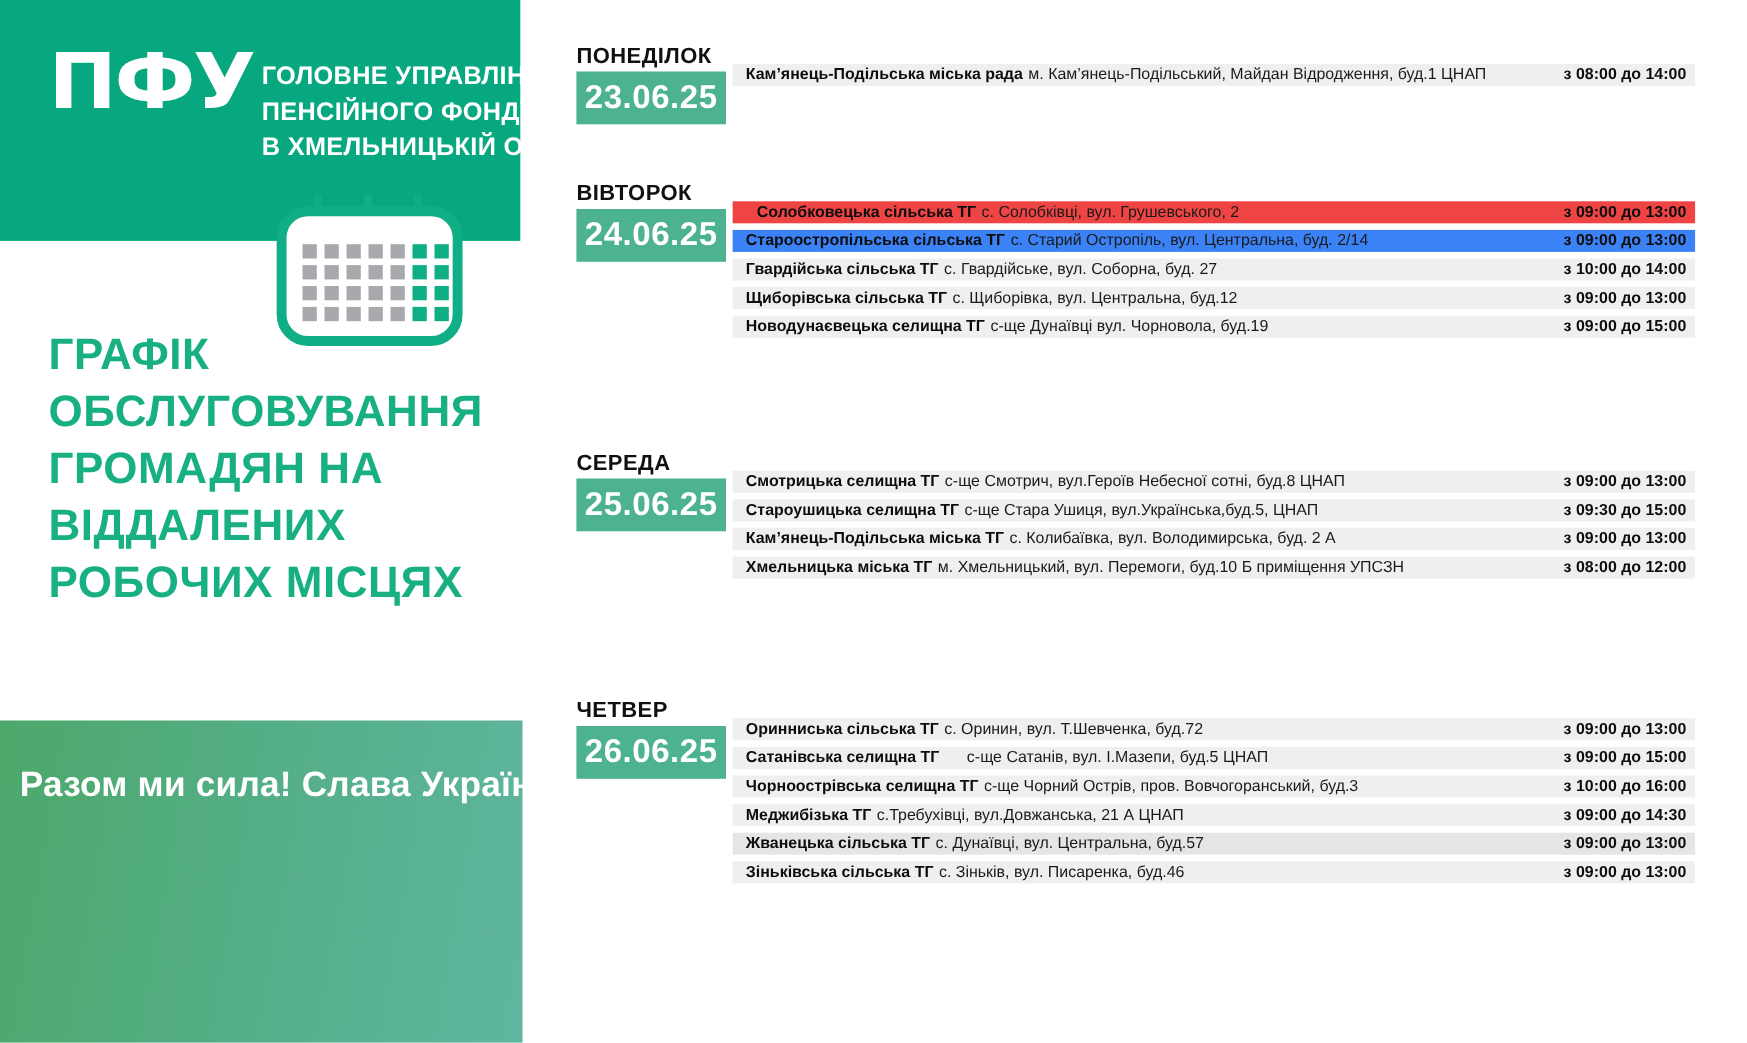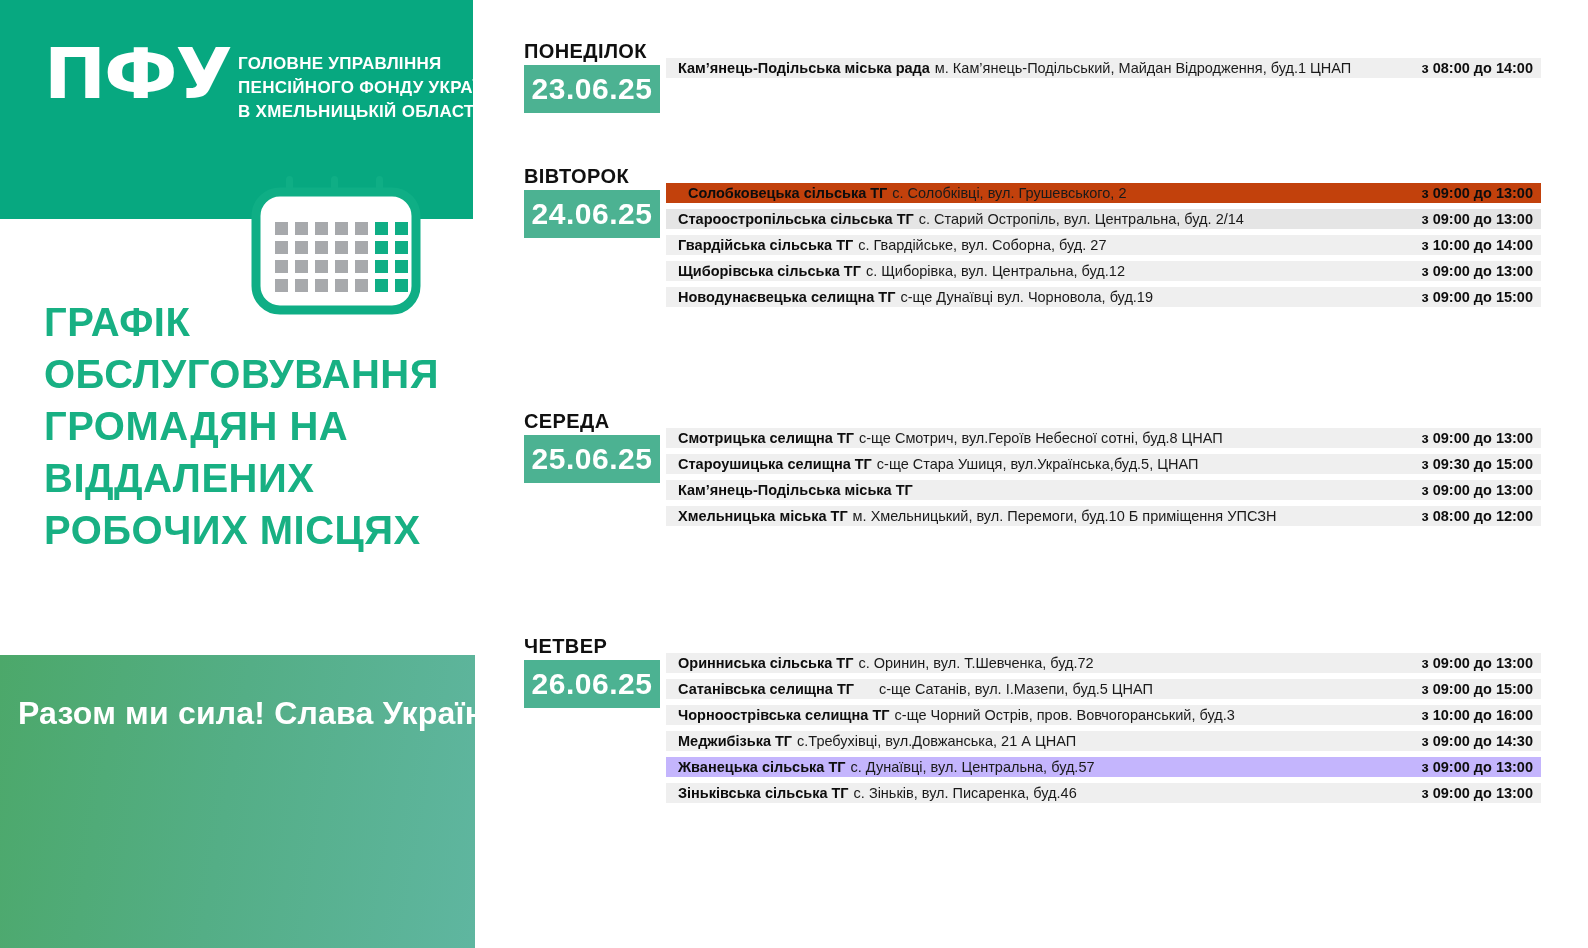--- a/index.html
+++ b/index.html
@@ -29,21 +29,21 @@
     line-height:0.92;
     color:#ffffff;
     letter-spacing:-2px;
     transform:scaleX(1.06);
     transform-origin:left top;
   }
   .logo-text{
     margin-top:10px;
     color:#ffffff;
     font-weight:bold;
-    font-size:17px;
+    font-size:23px;
     line-height:1.42;
     letter-spacing:0.3px;
     text-transform:uppercase;
   }
 
   
   .cal-icon{
     position:absolute;left:248px;top:176px;width:176px;height:140px;
   }
   .cal-icon svg{display:block;width:176px;height:140px;}
@@ -193,26 +193,26 @@
             <span class="org">Кам’янець-Подільська міська рада</span>
             <span class="addr">м. Кам’янець-Подільський, Майдан Відродження, буд.1 ЦНАП</span>
             <span class="time">з 08:00 до 14:00</span>
           </div>
         </div>
       </div>
       <div class="day-block" style="top: 165px;">
         <div class="day-label">ВІВТОРОК</div>
         <div class="day-badge" style="background: rgb(76, 178, 146);">24.06.25</div>
         <div class="rows" style="top: 18px;">
-          <div class="row" style="background: #c2410c; padding-left: 22px;">
+          <div class="row" style="background: #ef4444; padding-left: 22px;">
             <span class="org">Солобковецька сільська ТГ</span>
             <span class="addr">с. Солобківці, вул. Грушевського, 2</span>
             <span class="time">з 09:00 до 13:00</span>
           </div>
-          <div class="row" style="background: #e5e5e5; padding-left: 12px;">
+          <div class="row" style="background: #3b82f6; padding-left: 12px;">
             <span class="org">Староостропільська сільська ТГ</span>
             <span class="addr">с. Старий Остропіль, вул. Центральна, буд. 2/14</span>
             <span class="time">з 09:00 до 13:00</span>
           </div>
           <div class="row" style="background: rgb(239, 239, 239);">
             <span class="org">Гвардійська сільська ТГ</span>
             <span class="addr">с. Гвардійське, вул. Соборна, буд. 27</span>
             <span class="time">з 10:00 до 14:00</span>
           </div>
           <div class="row" style="background: rgb(239, 239, 239);">
@@ -236,20 +236,21 @@
             <span class="addr">с-ще Смотрич, вул.Героїв Небесної сотні, буд.8 ЦНАП</span>
             <span class="time">з 09:00 до 13:00</span>
           </div>
           <div class="row" style="background: rgb(239, 239, 239);">
             <span class="org">Староушицька  селищна ТГ</span>
             <span class="addr">с-ще Стара Ушиця, вул.Українська,буд.5, ЦНАП</span>
             <span class="time">з 09:30 до 15:00</span>
           </div>
           <div class="row" style="background: rgb(239, 239, 239);">
             <span class="org">Кам’янець-Подільська міська ТГ</span>
+            <span class="addr">с. Колибаївка, вул. Володимирська, буд. 2 А</span>
             <span class="time">з 09:00 до 13:00</span>
           </div>
           <div class="row" style="background: rgb(239, 239, 239);">
             <span class="org">Хмельницька міська ТГ</span>
             <span class="addr">м. Хмельницький, вул. Перемоги, буд.10 Б приміщення УПСЗН</span>
             <span class="time">з 08:00 до 12:00</span>
           </div>
         </div>
       </div>
       <div class="day-block" style="top: 635px;">
@@ -269,21 +270,21 @@
           <div class="row" style="background: rgb(239, 239, 239);">
             <span class="org">Чорноострівська селищна ТГ</span>
             <span class="addr">с-ще Чорний Острів, пров. Вовчогоранський, буд.3</span>
             <span class="time">з 10:00 до 16:00</span>
           </div>
           <div class="row" style="background: rgb(239, 239, 239);">
             <span class="org">Меджибізька ТГ</span>
             <span class="addr">с.Требухівці, вул.Довжанська, 21 А ЦНАП</span>
             <span class="time">з 09:00 до 14:30</span>
           </div>
-          <div class="row" style="background: #c4b5fd;">
+          <div class="row" style="background: #e5e5e5;">
             <span class="org">Жванецька сільська ТГ</span>
             <span class="addr">с. Дунаївці, вул. Центральна, буд.57</span>
             <span class="time">з 09:00 до 13:00</span>
           </div>
           <div class="row" style="background: rgb(239, 239, 239);">
             <span class="org">Зіньківська сільська ТГ</span>
             <span class="addr">с. Зіньків, вул. Писаренка, буд.46</span>
             <span class="time">з 09:00 до 13:00</span>
           </div>
         </div>

